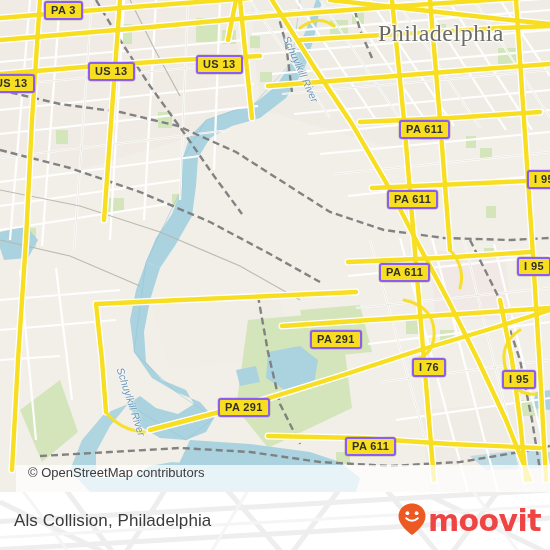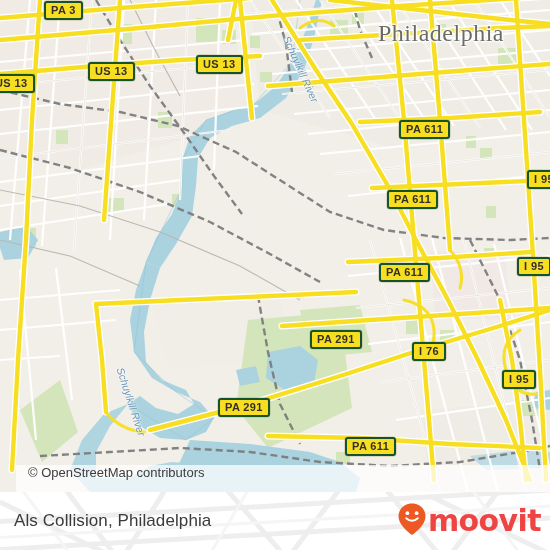--- a/index.html
+++ b/index.html
@@ -11,21 +11,21 @@
   #app{position:relative;width:550px;height:550px;overflow:hidden;background:#f2efe9;}
 
   
   #map{position:absolute;left:0;top:0;width:550px;height:492px;overflow:hidden;background:#f2efe9;}
   #map svg{position:absolute;left:0;top:0;}
 
   
   .shield{
     position:absolute;
     background:#f7de21;
-    border:2px solid #14532d;
+    border:2px solid #8b5cf6;
     border-radius:3px;
     color:#333029;
     font-size:11px;
     font-weight:bold;
     letter-spacing:.4px;
     padding:1px 5px 2px 5px;
     white-space:nowrap;
     line-height:12px;
     box-shadow:0 0 0 .5px rgba(160,150,90,.55);
     font-family:"Liberation Sans","DejaVu Sans",sans-serif;
@@ -382,21 +382,21 @@
     <div class="shield" style="left:44px;top:1px;">PA 3</div>
     <div class="shield" style="left:88px;top:62px;">US 13</div>
     <div class="shield" style="left:196px;top:55px;">US 13</div>
     <div class="shield" style="left:-12px;top:74px;">US 13</div>
     <div class="shield" style="left:399px;top:120px;">PA 611</div>
     <div class="shield" style="left:387px;top:190px;">PA 611</div>
     <div class="shield" style="left:527px;top:170px;">I 95</div>
     <div class="shield" style="left:379px;top:263px;">PA 611</div>
     <div class="shield" style="left:517px;top:257px;">I 95</div>
     <div class="shield" style="left:310px;top:330px;">PA 291</div>
-    <div class="shield" style="left:412px;top:342px;">I 76</div>
+    <div class="shield" style="left:412px;top:358px;">I 76</div>
     <div class="shield" style="left:218px;top:398px;">PA 291</div>
     <div class="shield" style="left:502px;top:370px;">I 95</div>
     <div class="shield" style="left:345px;top:437px;">PA 611</div>
 
 
     <div id="attrib">
       <span>© OpenStreetMap contributors</span>
     </div>
   </div>
 

